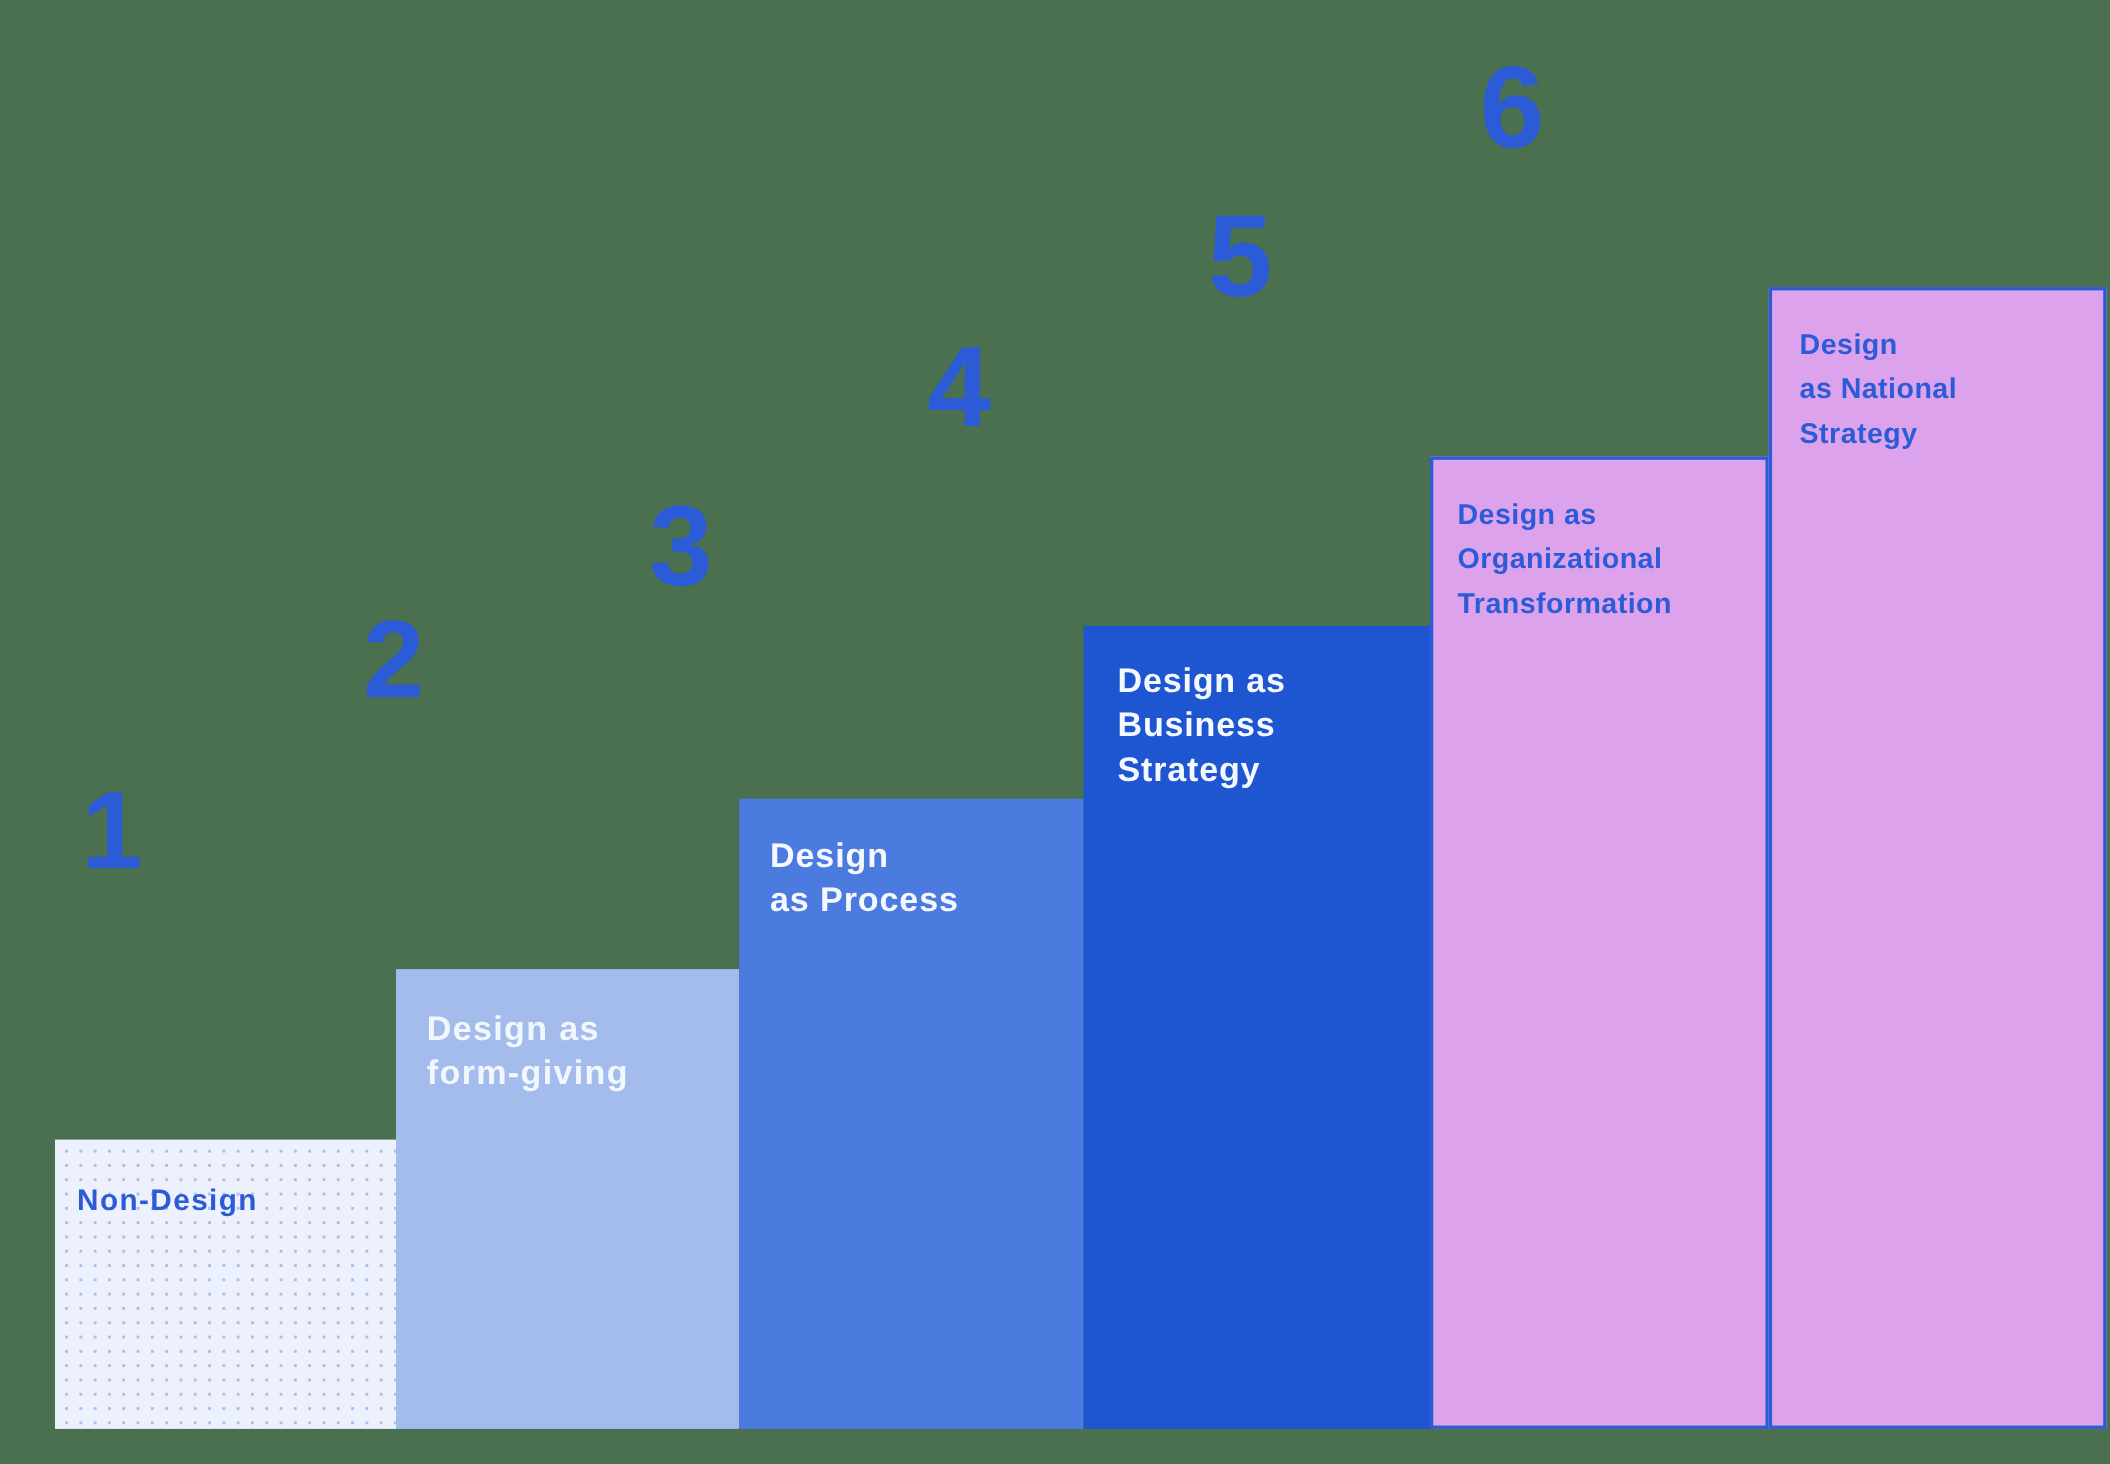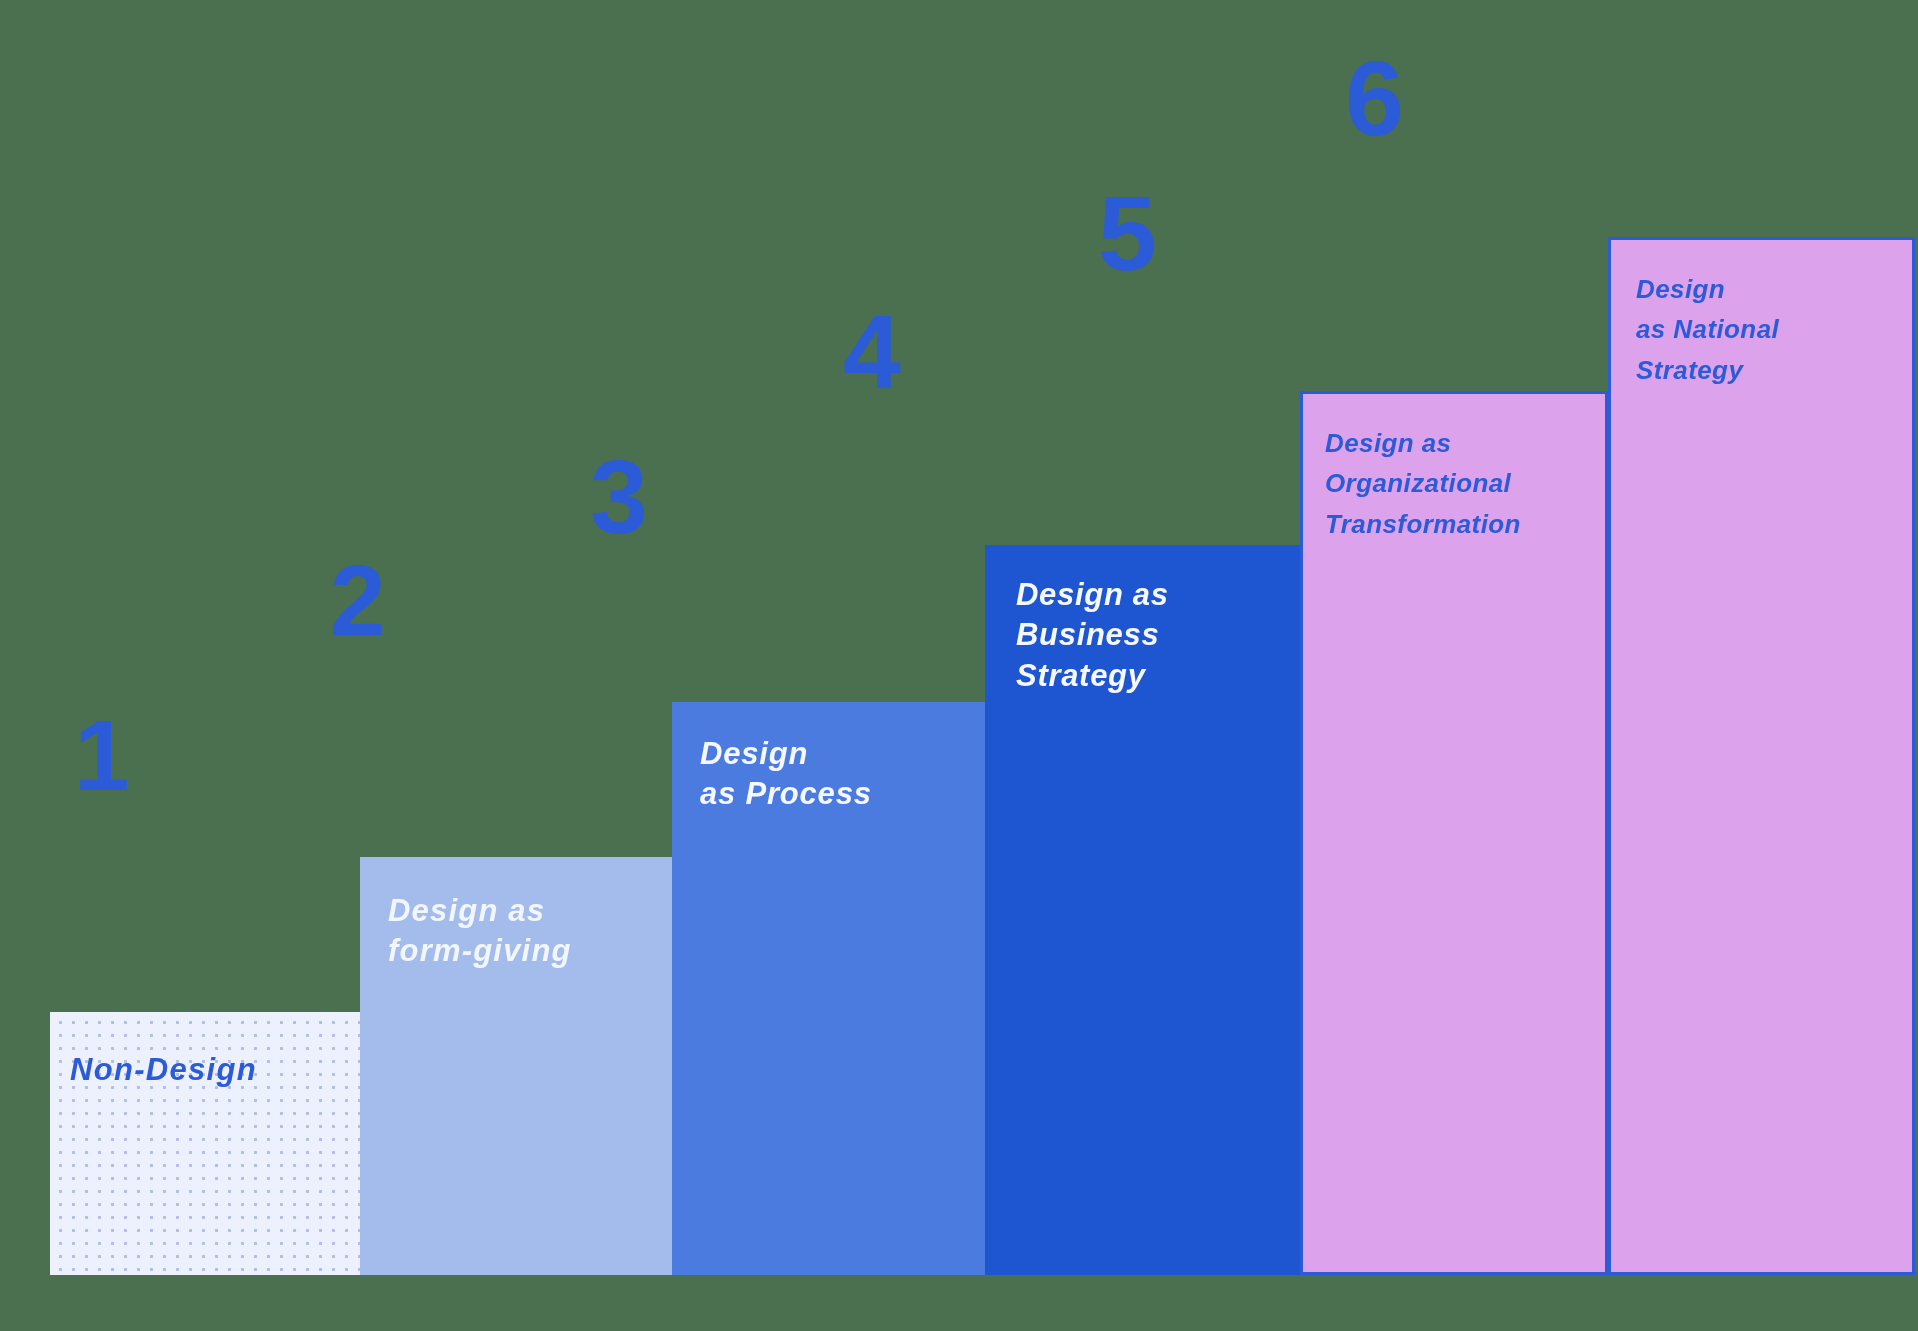--- a/index.html
+++ b/index.html
@@ -17,24 +17,23 @@
 
   #stage {
     position: relative;
     width: 1918px;
     height: 1331px;
   }
 
   
   .bar {
     position: absolute;
-    bottom: 56px;
+    bottom: 32px;
     box-sizing: border-box;
     overflow: hidden;
-    font-style: italic;
   }
 
   .bar-label {
     position: absolute;
     left: 0;
     top: 0;
     font-weight: bold;
     letter-spacing: 0.5px;
     line-height: 1.30;
     white-space: pre-line;
@@ -48,21 +47,21 @@
     background-color: #edf1fd;
     background-image: radial-gradient(#aebdea 1.4px, transparent 1.5px);
     background-size: 13px 13px;
     background-position: 4px 4px;
   }
   .bar-1 .bar-label {
     left: 20px;
     top: 38px;
     width: 275px;
     color: #2c5bd7;
-    font-size: 31px;
+    font-size: 27px;
     letter-spacing: 1.3px;
   }
 
   
   .bar-2 {
     left: 360px;
     width: 312px;
     height: 418px;
     background-color: #a3bcec;
   }

